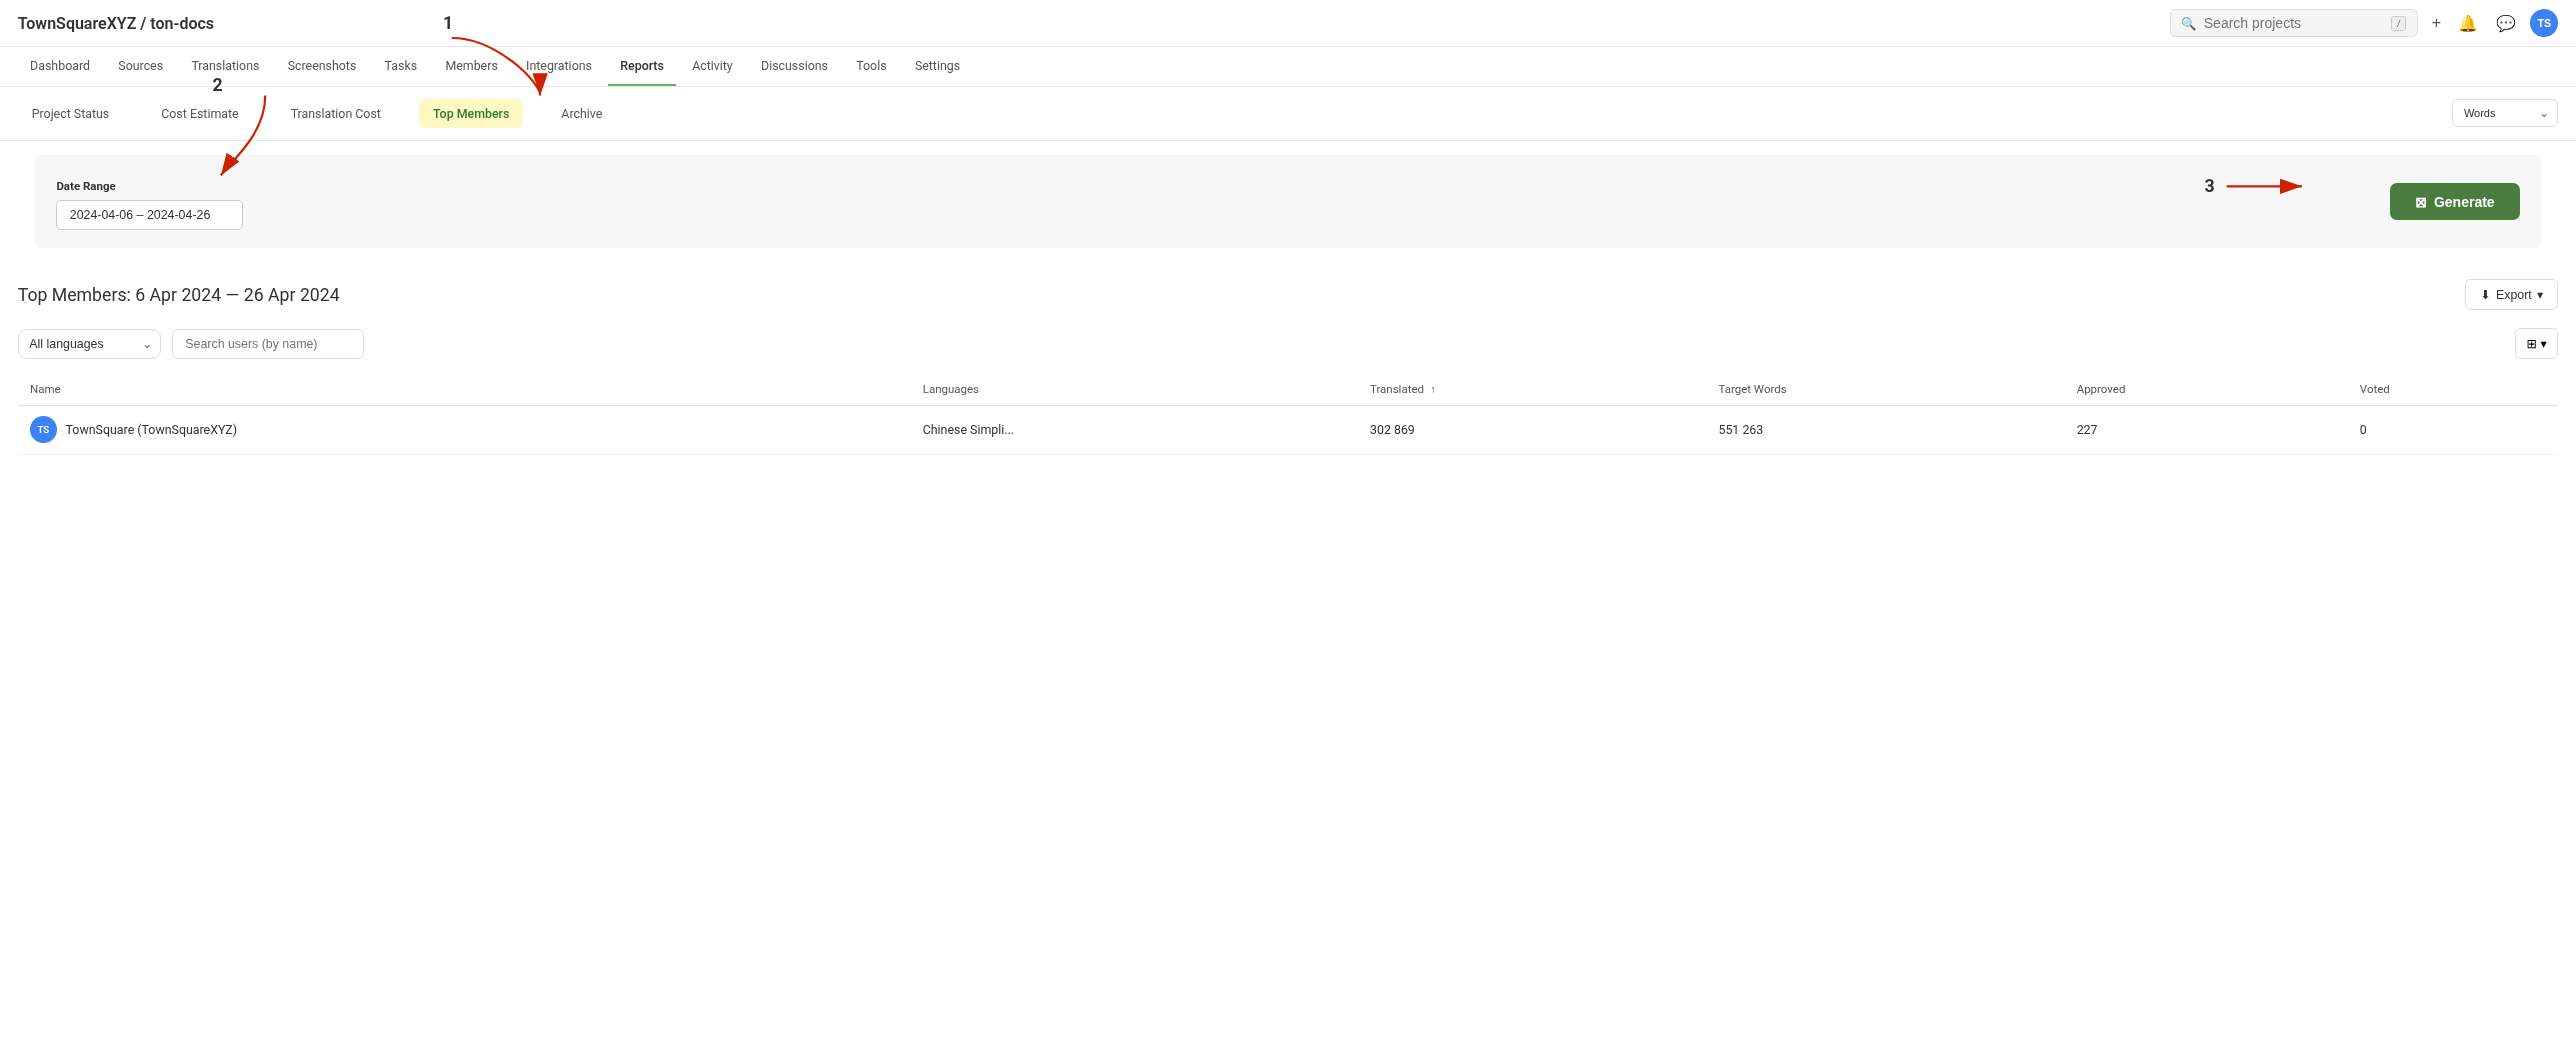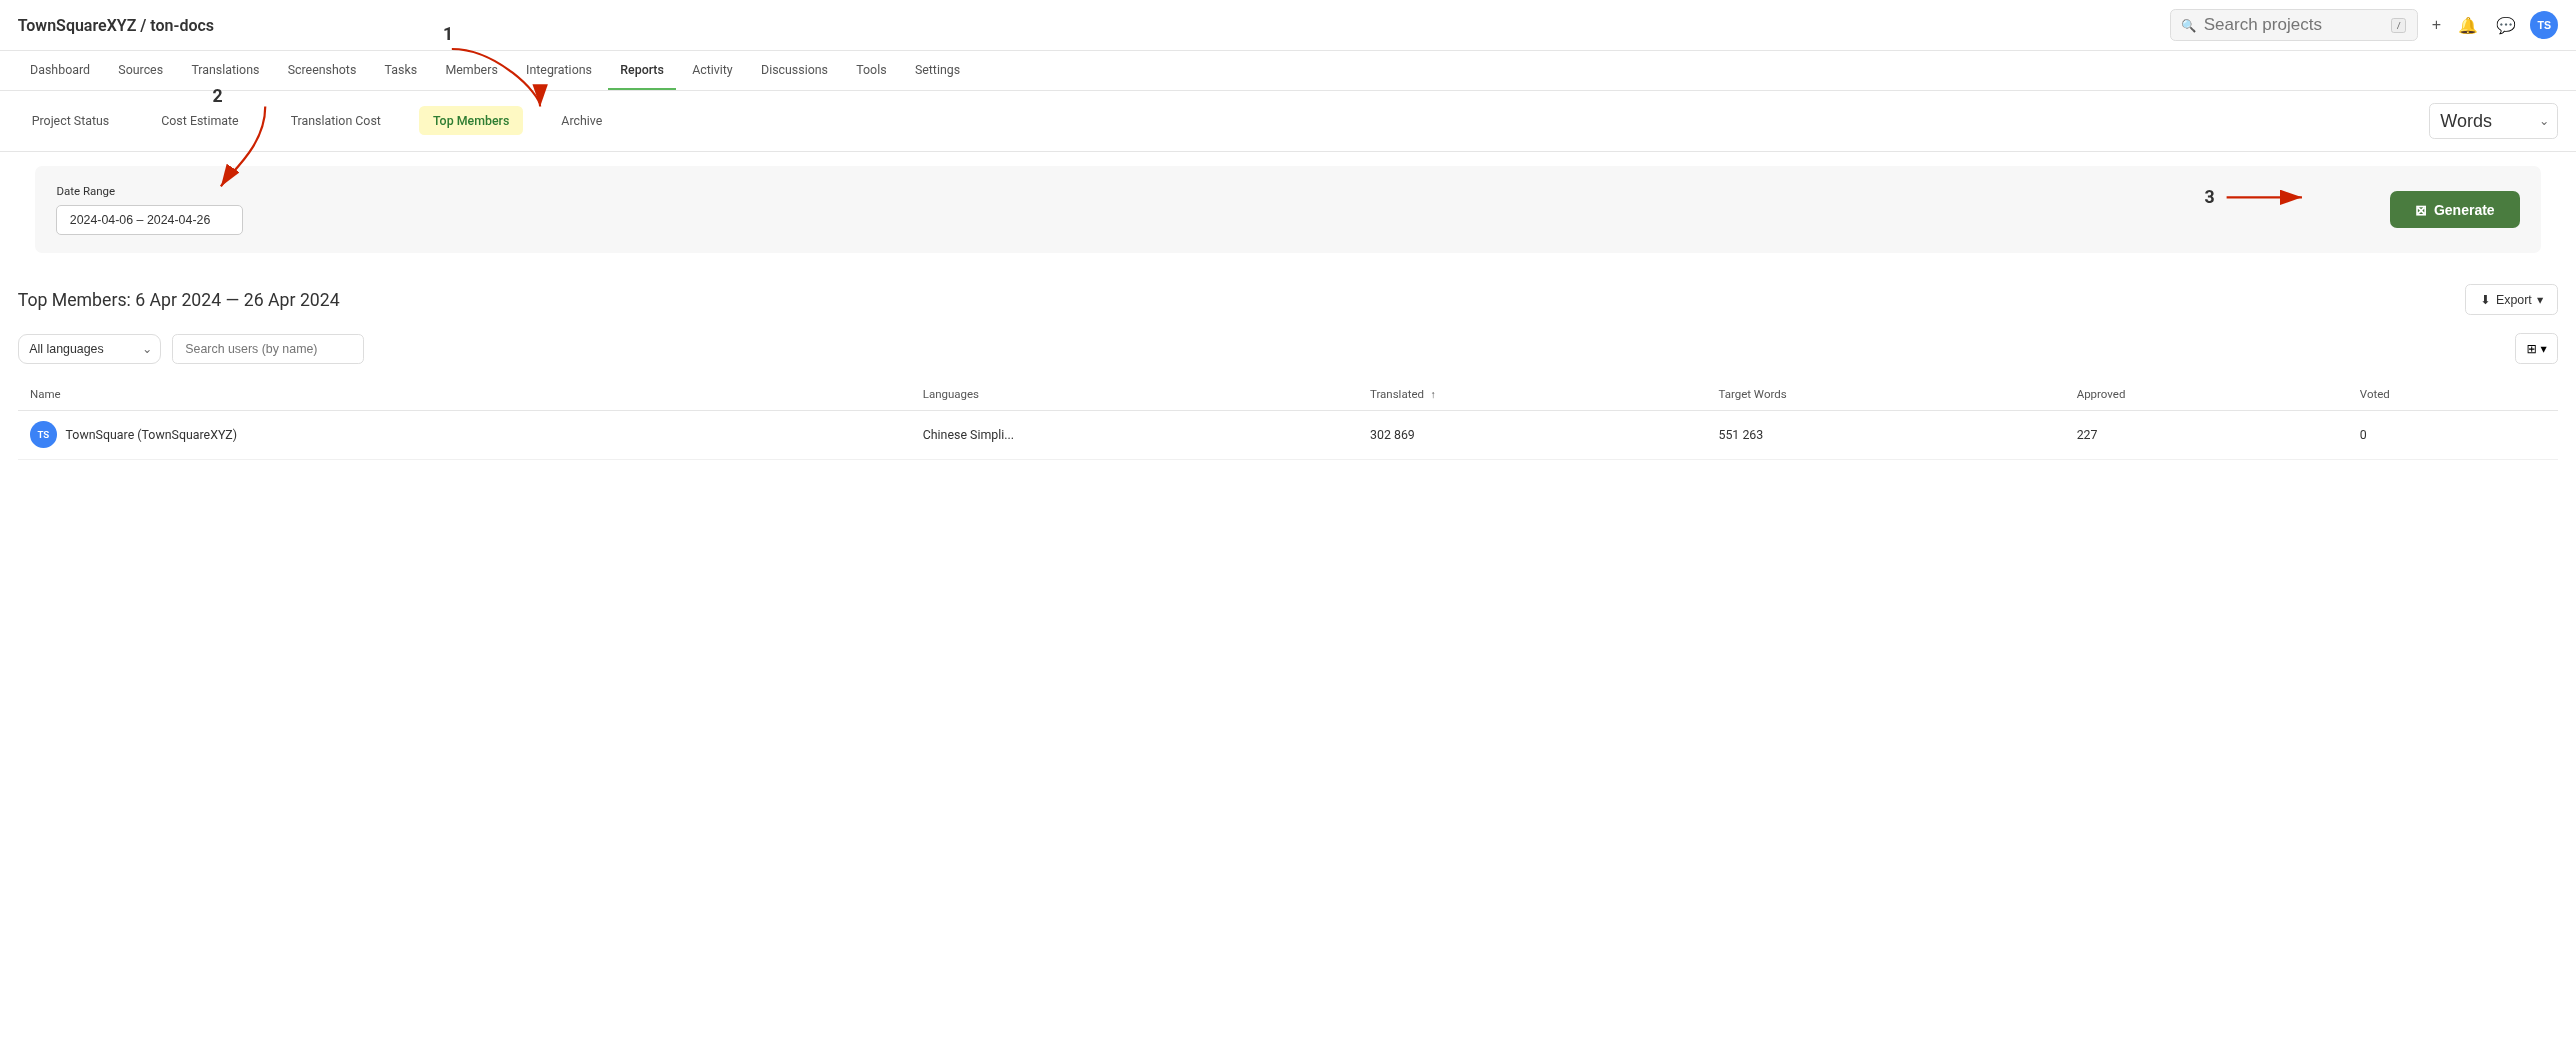--- a/index.html
+++ b/index.html
@@ -11,21 +11,21 @@
       padding: 8.9px 17.7px; border-bottom: 0.9px solid #e5e5e5;
     }
     .top-bar-left { display: flex; align-items: center; gap: 7px; }
     .project-title { font-size: 16px; font-weight: 600; }
     .top-bar-right { display: flex; align-items: center; gap: 10.6px; }
     .search-bar {
       display: flex; align-items: center; background: #f5f5f5; border: 0.9px solid #ddd;
       border-radius: 5.3px; padding: 5.3px 10.6px; gap: 7px; width: 248px;
     }
     .search-bar input {
-      border: none; background: transparent; outline: none; font-size: 17px; color: #666; width: 100%;
+      border: none; background: transparent; outline: none; font-size: 14px; color: #666; width: 100%;
     }
     .search-icon-char { color: #999; font-size: 12.4px; }
     .kbd-shortcut {
       background: #eee; border: 0.9px solid #ccc; border-radius: 2.7px;
       padding: 0.9px 4.4px; font-size: 9.7px; color: #666;
     }
     .icon-btn {
       background: none; border: none; cursor: pointer; font-size: 16px; color: #555;
       padding: 3.5px; border-radius: 3.5px;
     }
@@ -53,36 +53,36 @@
       border-bottom: 0.9px solid #e5e5e5; gap: 24px;
     }
     .sub-nav-item {
       padding: 7px 14px; font-size: 12.4px; color: #555; cursor: pointer;
       border-radius: 5.3px; white-space: nowrap;
     }
     .sub-nav-item.active { background: #fef9c3; color: #2e7d32; font-weight: 500; }
     .sub-nav-right { margin-left: auto; }
     .words-select {
       padding: 7px 28px 7px 10.6px; border: 0.9px solid #ddd; border-radius: 5.3px;
-      font-size: 18px; background: white; cursor: pointer; appearance: none;
+      font-size: 11px; background: white; cursor: pointer; appearance: none;
       color: #333; outline: none; min-width: 106px;
     }
     .select-wrapper { position: relative; display: inline-block; }
     .select-wrapper::after {
       content: '⌄'; position: absolute; right: 8.9px; top: 50%; transform: translateY(-55%);
       pointer-events: none; color: #666; font-size: 12.4px;
     }
 
     
     .filter-panel {
       margin: 14px 17.7px; background: #f7f7f7; border-radius: 7px;
       padding: 17.7px 21px; display: flex; align-items: center; gap: 14px;
     }
     .filter-section { display: flex; flex-direction: column; gap: 7px; }
-    .filter-label { font-size: 11.5px; font-weight: 400; color: #333; }
+    .filter-label { font-size: 11.5px; font-weight: 700; color: #333; margin-top: 6px; }
     .date-input {
       padding: 7px 12.4px; border: 0.9px solid #ccc; border-radius: 5px;
       font-size: 12.4px; background: white; color: #333; min-width: 177px;
       cursor: pointer; outline: none;
     }
     .generate-btn {
       margin-left: auto; background: #4a7c3f; color: white; border: none;
       border-radius: 7px; padding: 10.6px 25px; font-size: 14px; font-weight: 600;
       cursor: pointer; display: flex; align-items: center; gap: 7px;
     }

